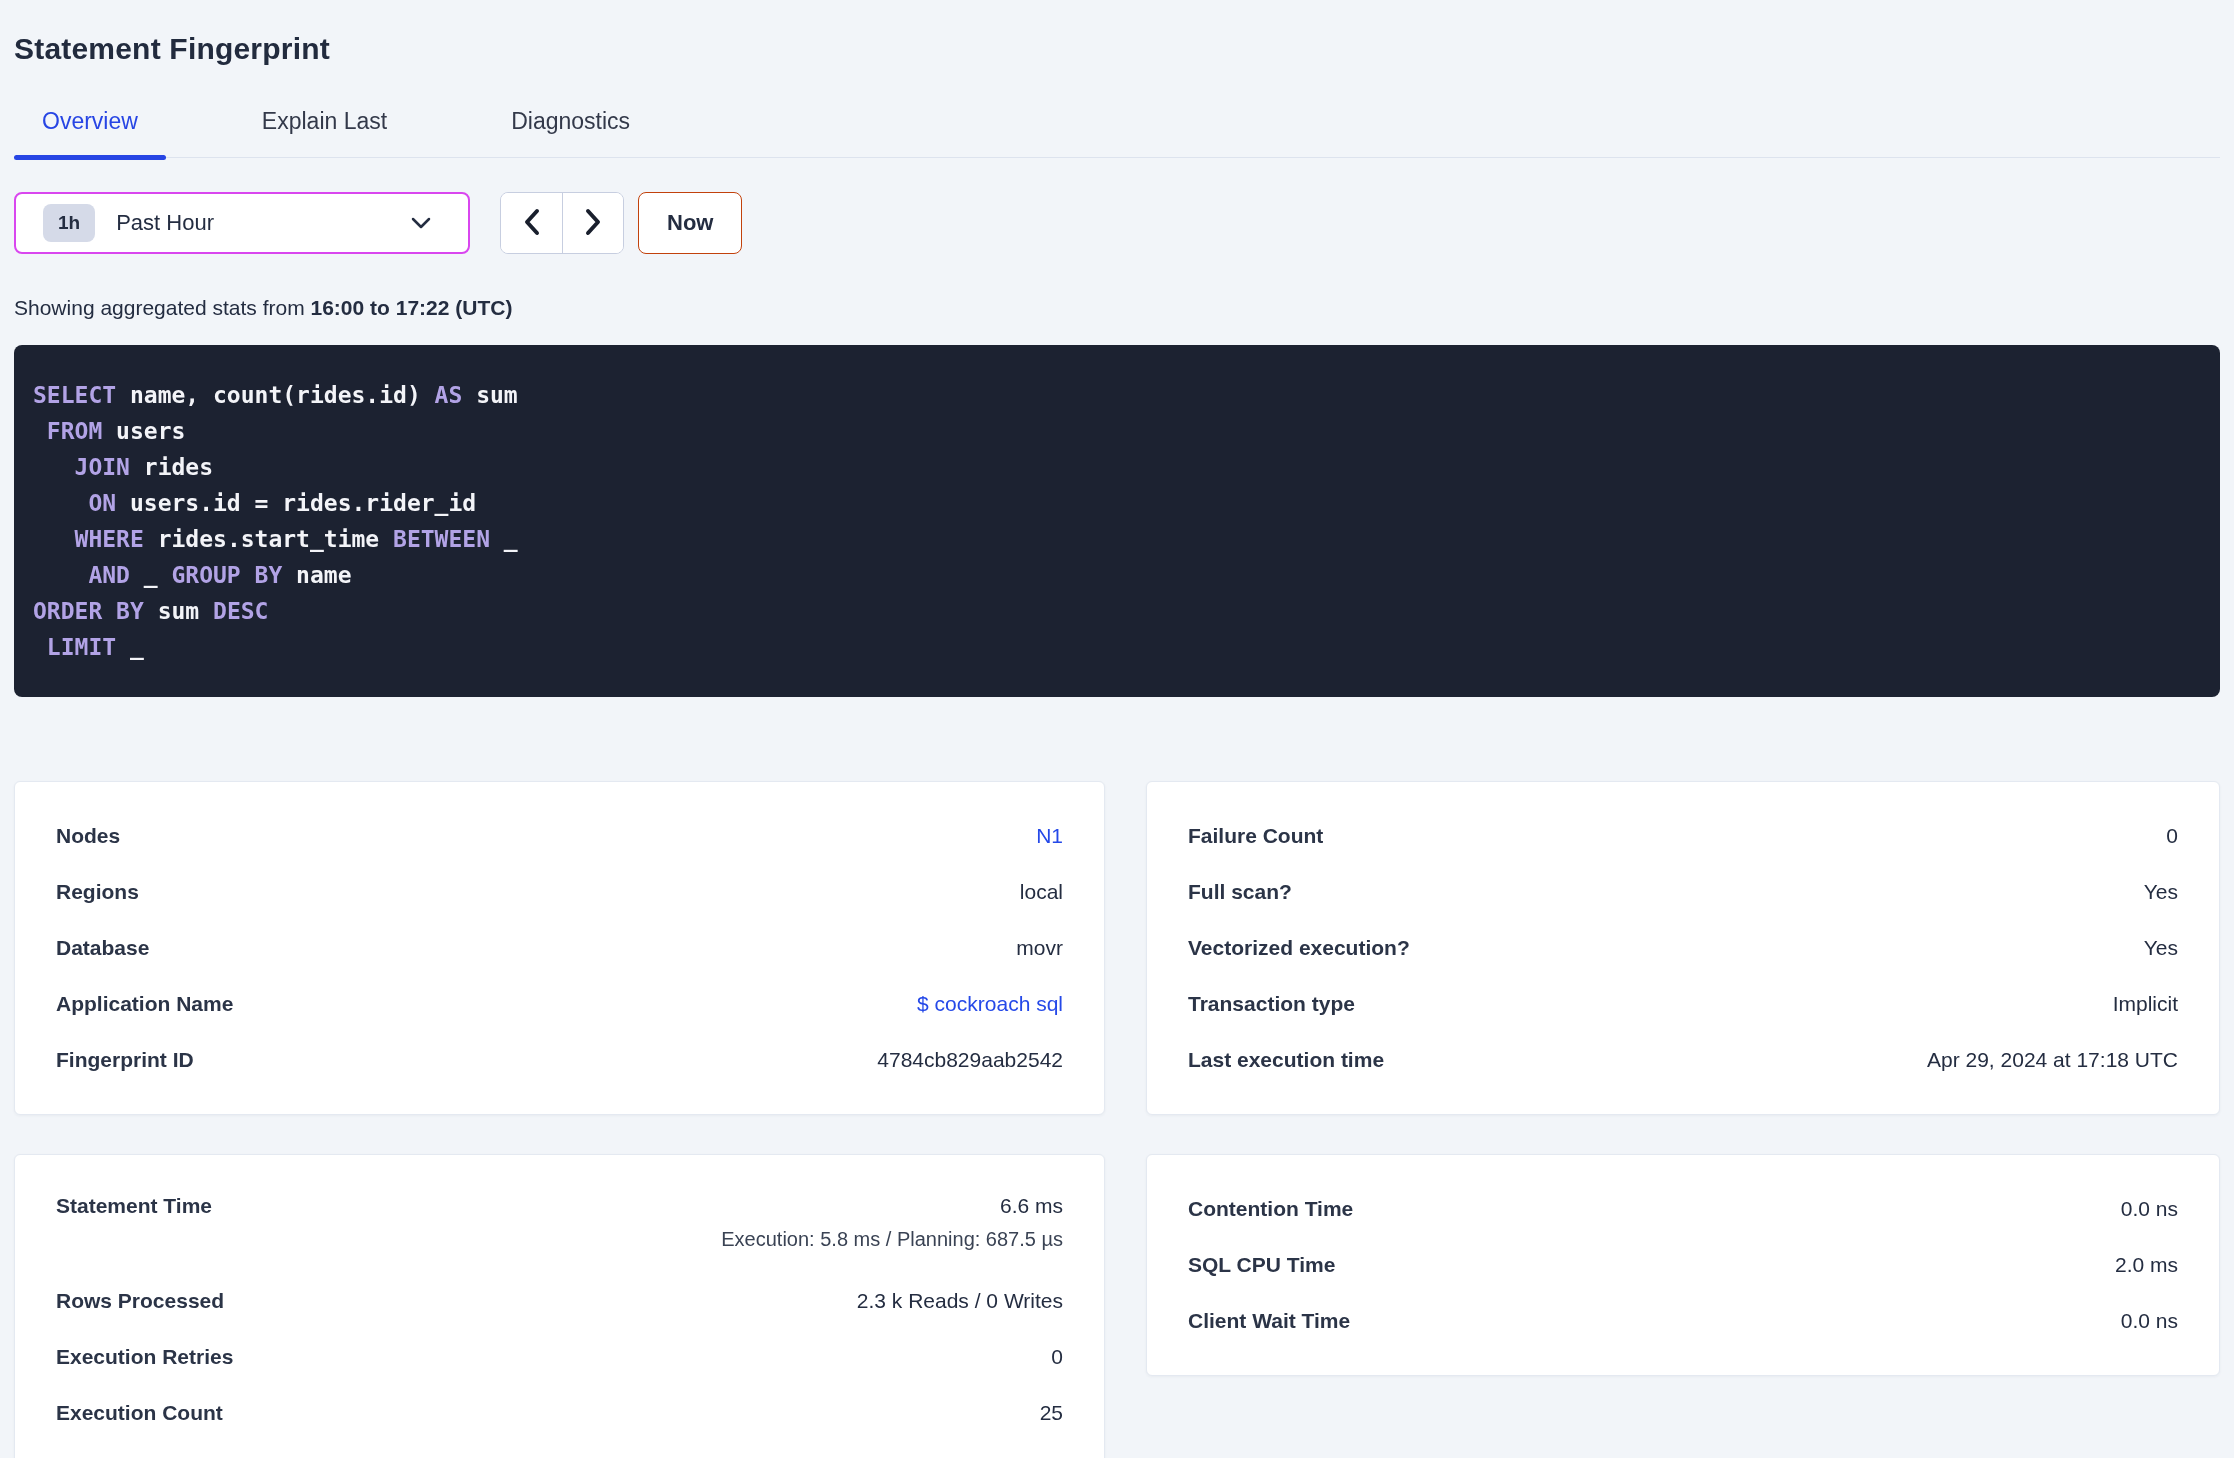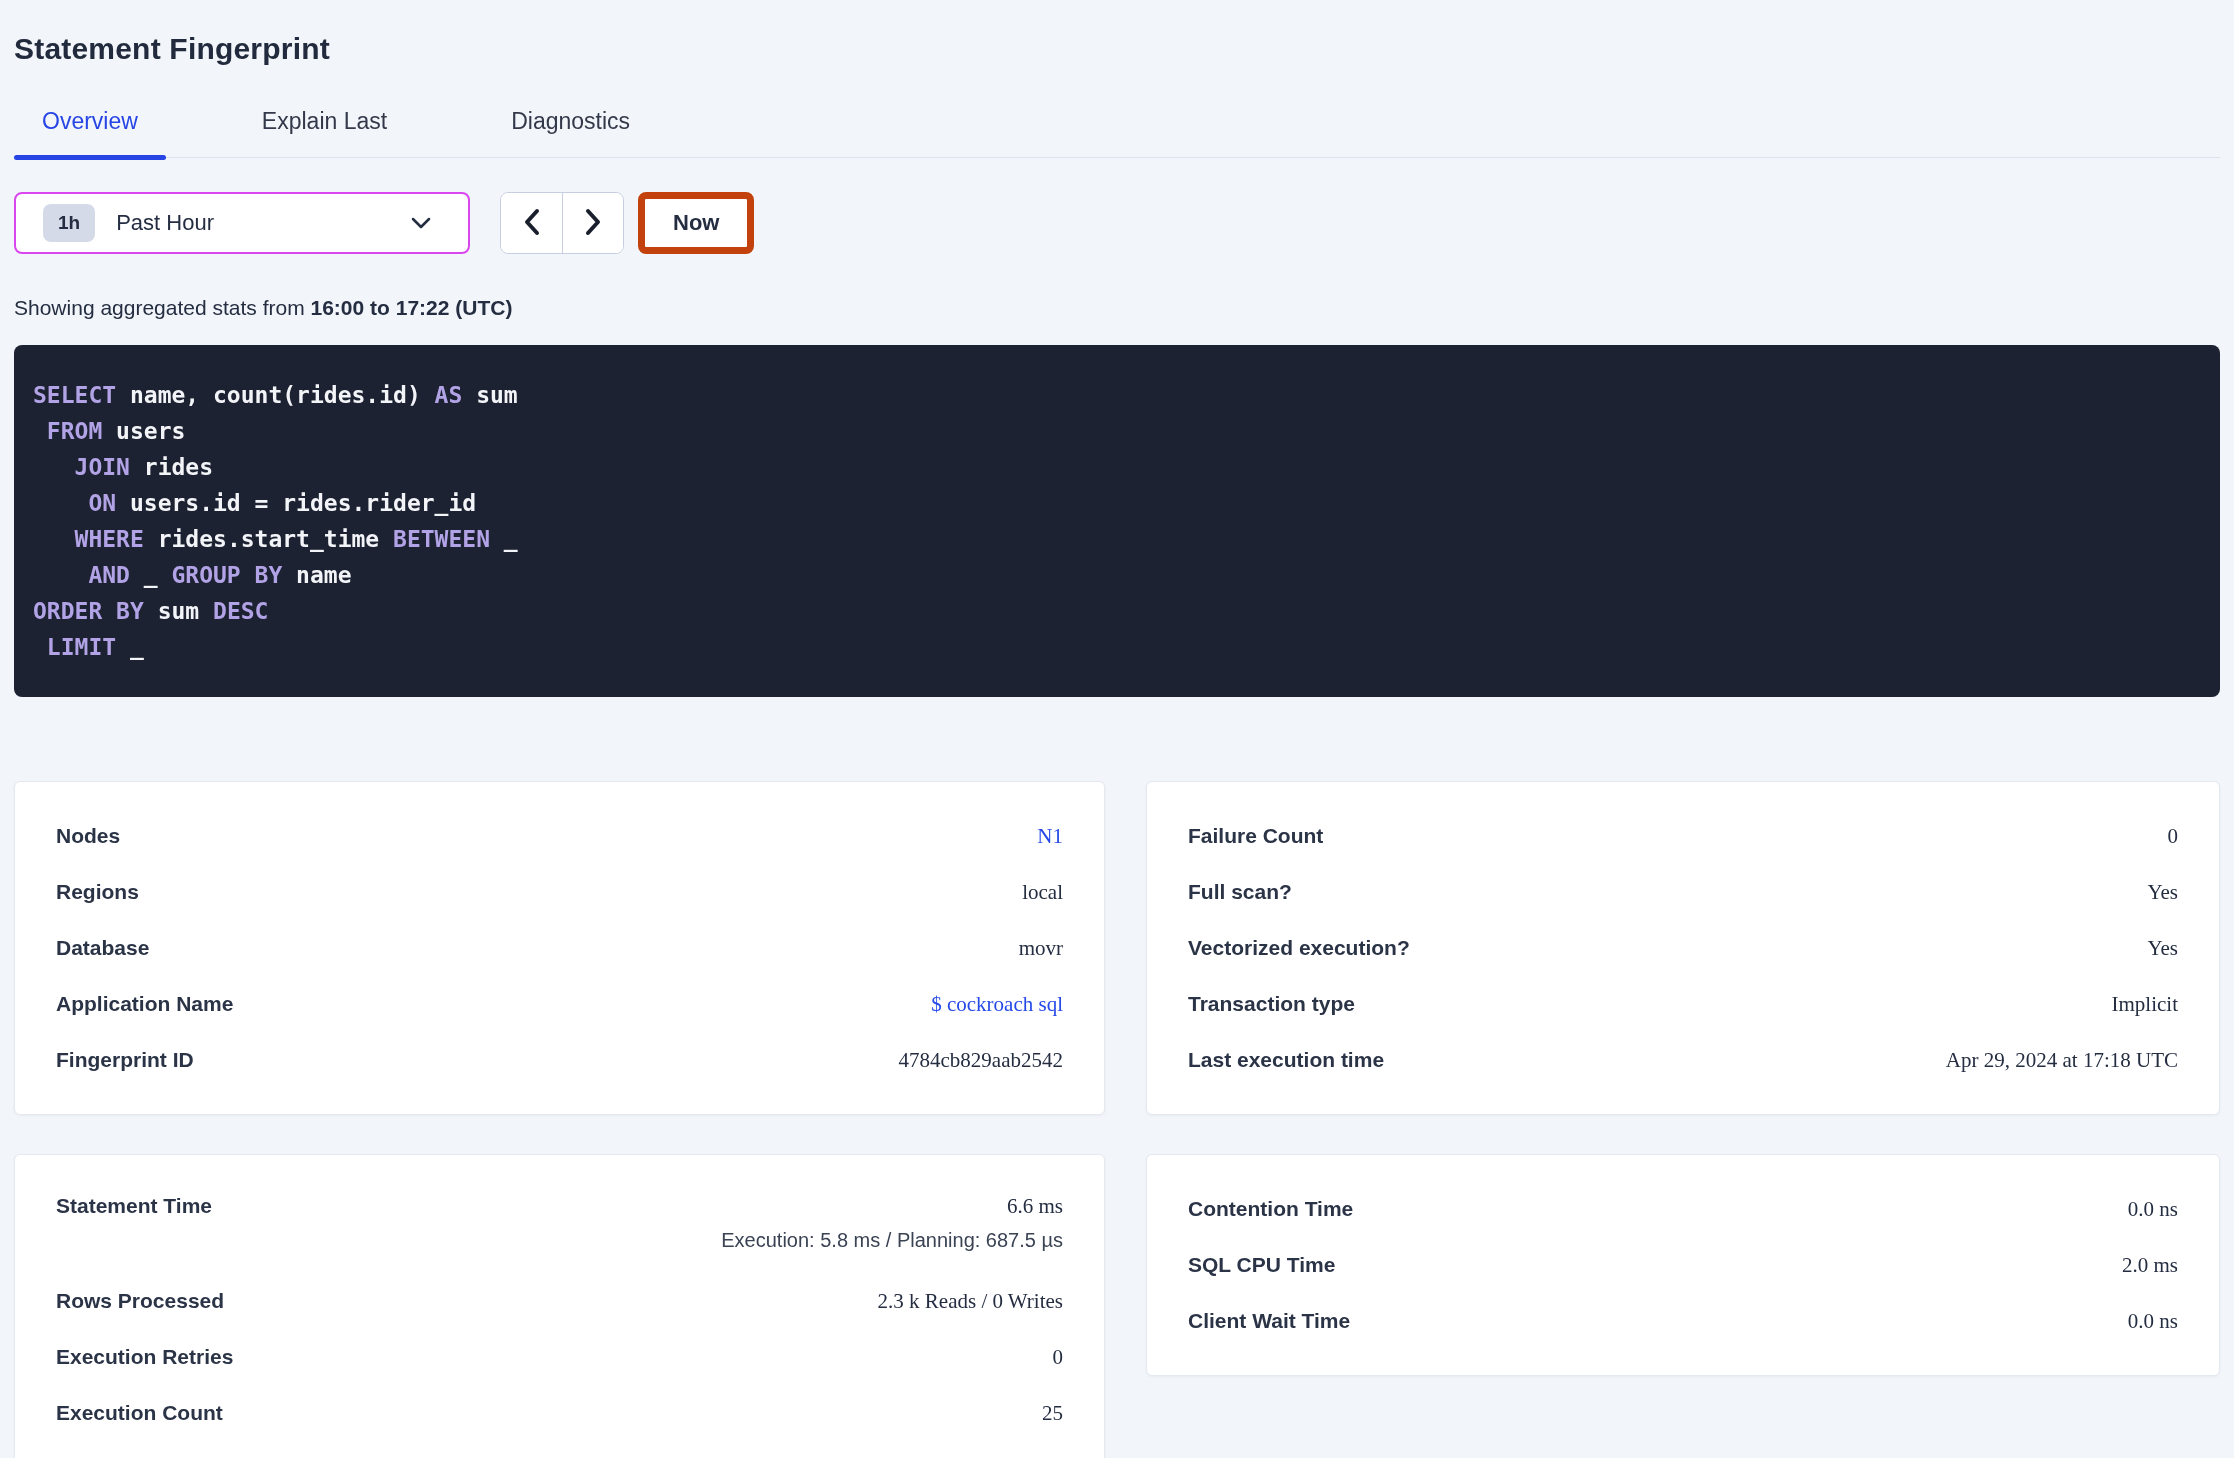--- a/index.html
+++ b/index.html
@@ -92,21 +92,21 @@
     cursor:pointer;
     background:#ffffff;
     border:none;
   }
   .arrow-btn + .arrow-btn { border-left:1px solid #c7cee0; }
   .now-btn {
     margin-left:14px;
     height:62px;
     padding:0 28px;
     background:#ffffff;
-    border:7px solid #c2410c;
+    border:1px solid #c2410c;
     border-radius:8px;
     font-size:22px;
     font-weight:700;
     color:#242d41;
     cursor:pointer;
     font-family:inherit;
   }
 
   
   .stats-note { margin-top:42px; font-size:21px; color:#242d41; }
@@ -150,21 +150,21 @@
   }
   .srow {
     min-height:56px;
     display:flex;
     justify-content:space-between;
     align-items:center;
   }
   .srow.has-sub { align-items:flex-start; padding-top:13px; min-height:92px; }
   .srow .lbl { font-size:21px; font-weight:700; color:#2b3447; }
   .srow .vcol { text-align:right; }
-  .srow .val { font-size:21px; color:#242d41;font-family:Liberation Serif, serif; }
+  .srow .val { font-size:21px; color:#242d41; }
   .srow .val.link { color:#2549e8; cursor:pointer; }
   .srow .sub { display:block; margin-top:10px; font-size:20px; color:#3a4354; }
 </style>
 </head>
 <body>
 
 <div class="container">
 
   <h1 class="page-title">Statement Fingerprint</h1>
 

